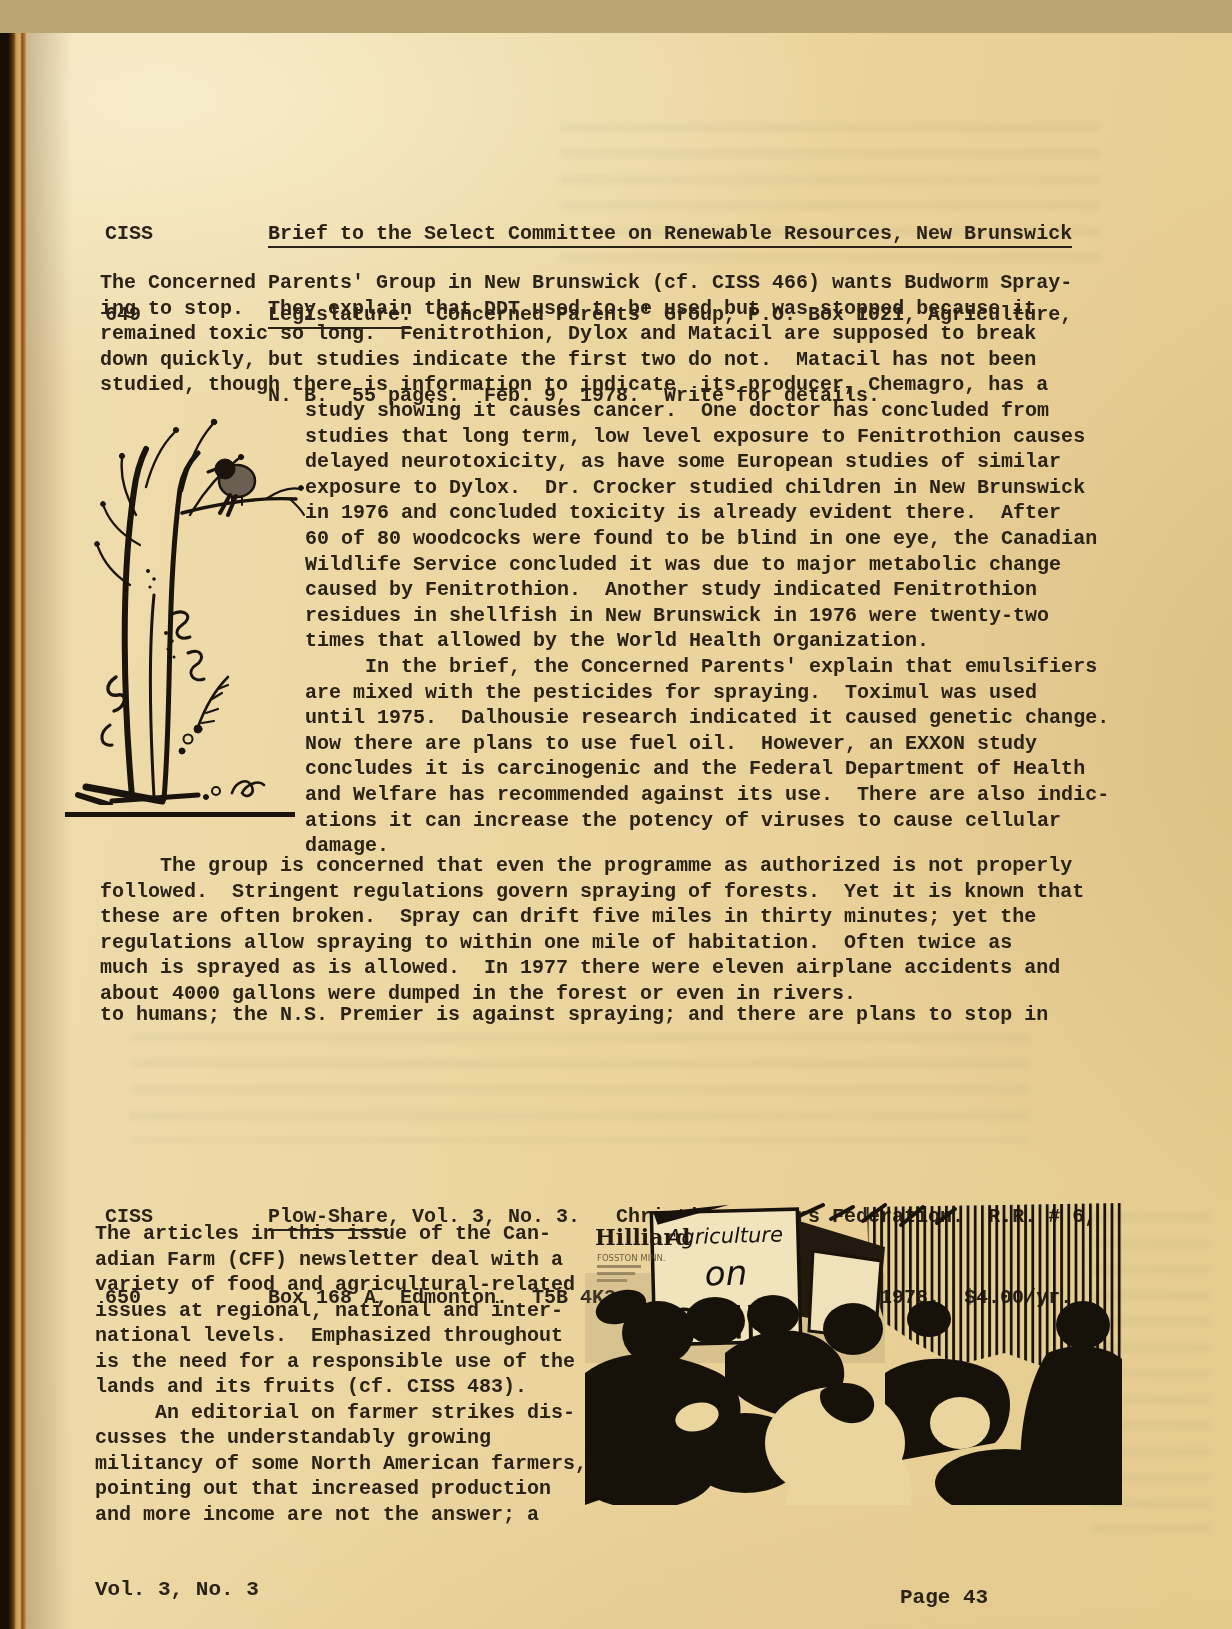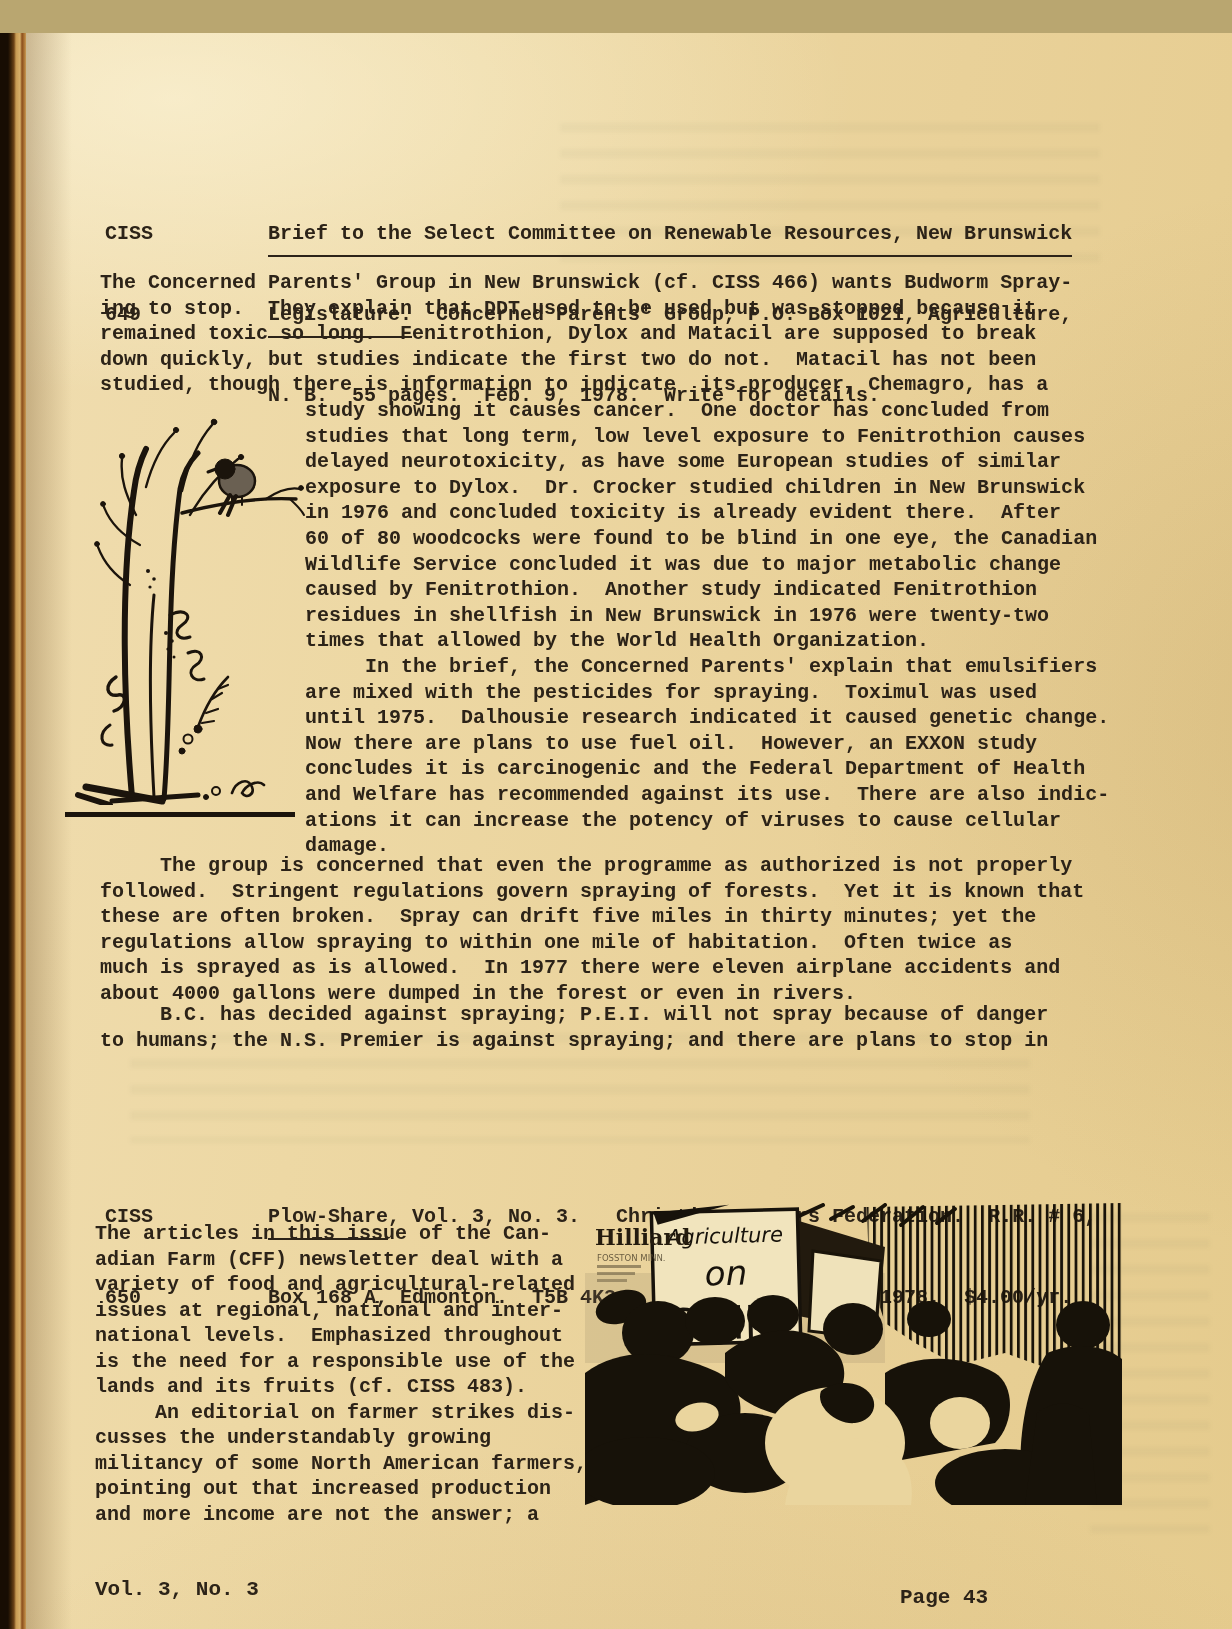--- a/index.html
+++ b/index.html
@@ -21,21 +21,21 @@
   }
   .gutter-shade{position:absolute;left:26px;top:0;width:46px;height:100%;
     background:linear-gradient(90deg,rgba(90,55,15,.28),rgba(90,55,15,0));}
   
   .ghost{position:absolute;filter:blur(2px);opacity:.55;pointer-events:none;
     background:repeating-linear-gradient(180deg, rgba(108,116,84,.10) 0 9px, rgba(108,116,84,0) 9px 26px);}
   .mono{white-space:pre;font-weight:700;}
   .body-text{font-size:20px;line-height:25.5px;letter-spacing:0;}
   .entry-title{font-size:20px;line-height:27px;}
   .t-line{white-space:pre;}
-  .u{border-bottom:2.5px solid currentColor;padding-bottom:10px;text-align:right;}
+  .u{border-bottom:2.5px solid currentColor;padding-bottom:1px;text-align:right;}
   .id-col div{white-space:pre;}
   svg .ink{stroke:#1b140c;fill:none;stroke-linecap:round;}
 </style>
 </head>
 <body>
 
 <div class="page">
 
   <div class="binding"></div>
   <div class="gutter-shade"></div>
@@ -117,21 +117,21 @@
       <circle cx="136" cy="402" r="2.5" fill="#1b140c"></circle>
       <path d="M162,398 C166,386 178,382 182,392 C185,400 176,404 172,398 C176,390 188,384 194,390" stroke-width="2.6"></path>
     </g>
   </svg>
 
   <div class="mono body-text" style="position:absolute;left:305px;top:365px;line-height:25.6px;"><div>study showing it causes cancer.  One doctor has concluded from</div><div>studies that long term, low level exposure to Fenitrothion causes</div><div>delayed neurotoxicity, as have some European studies of similar</div><div>exposure to Dylox.  Dr. Crocker studied children in New Brunswick</div><div>in 1976 and concluded toxicity is already evident there.  After</div><div>60 of 80 woodcocks were found to be blind in one eye, the Canadian</div><div>Wildlife Service concluded it was due to major metabolic change</div><div>caused by Fenitrothion.  Another study indicated Fenitrothion</div><div>residues in shellfish in New Brunswick in 1976 were twenty-two</div><div>times that allowed by the World Health Organization.</div><div>     In the brief, the Concerned Parents' explain that emulsifiers</div><div>are mixed with the pesticides for spraying.  Toximul was used</div><div>until 1975.  Dalhousie research indicated it caused genetic change.</div><div>Now there are plans to use fuel oil.  However, an EXXON study</div><div>concludes it is carcinogenic and the Federal Department of Health</div><div>and Welfare has recommended against its use.  There are also indic-</div><div>ations it can increase the potency of viruses to cause cellular</div><div>damage.</div></div>
 
   <div style="position:absolute;left:65px;top:779px;width:230px;height:5px;background:#1b140c;"></div>
 
   <div class="mono body-text" style="position:absolute;left:100px;top:820px;"><div>     The group is concerned that even the programme as authorized is not properly</div><div>followed.  Stringent regulations govern spraying of forests.  Yet it is known that</div><div>these are often broken.  Spray can drift five miles in thirty minutes; yet the</div><div>regulations allow spraying to within one mile of habitation.  Often twice as</div><div>much is sprayed as is allowed.  In 1977 there were eleven airplane accidents and</div><div>about 4000 gallons were dumped in the forest or even in rivers.</div></div>
-  <div class="mono body-text" style="position:absolute;left:100px;top:969px;"><div>     B.C. has decided against spraying; P.E.I. will not spray because of danger</div><div>to humans; the N.S. Premier is against spraying; and there are plans to stop in</div></div>
+  <div class="mono body-text" style="position:absolute;left:100px;top:969px;"><div>to humans; the N.S. Premier is against spraying; and there are plans to stop in</div></div>
 
   <div class="mono entry-title id-col" style="position:absolute;left:105px;top:1116px;">
     <div>CISS</div>
     <div>650</div>
   </div>
   <div class="mono entry-title" style="position:absolute;left:268px;top:1116px;">
     <div class="t-line"><span class="u">Plow-Share</span><span>, Vol. 3, No. 3.   Christian Farmers Federation.  R.R. # 6,</span></div>
     <div class="t-line">Box 168 A, Edmonton.  T5B 4K3.  20 pages.  Spring, 1978.  $4.00/yr.</div>
   </div>
 

